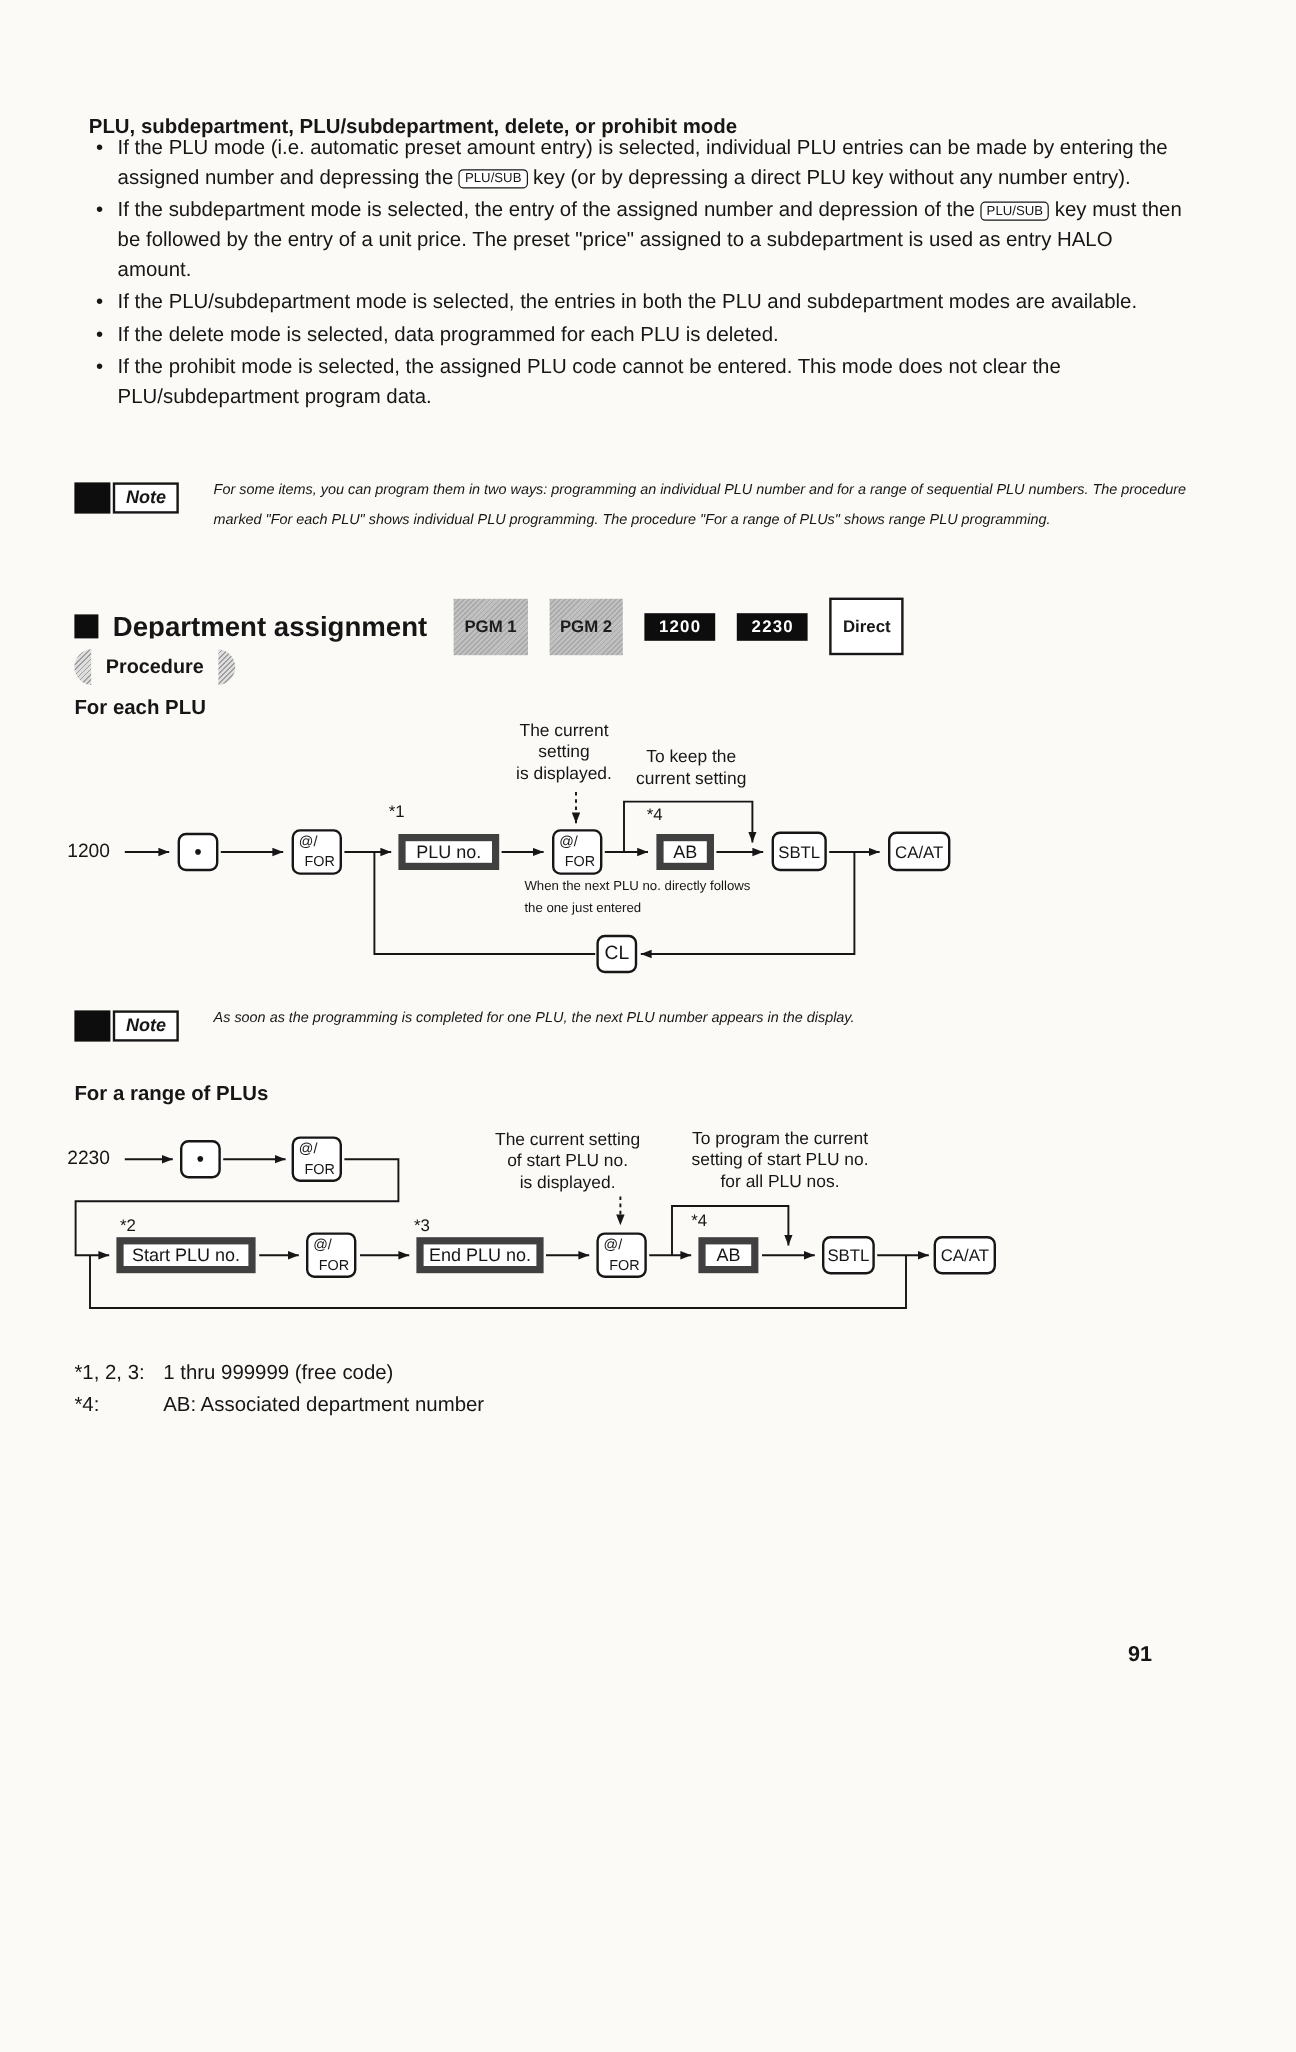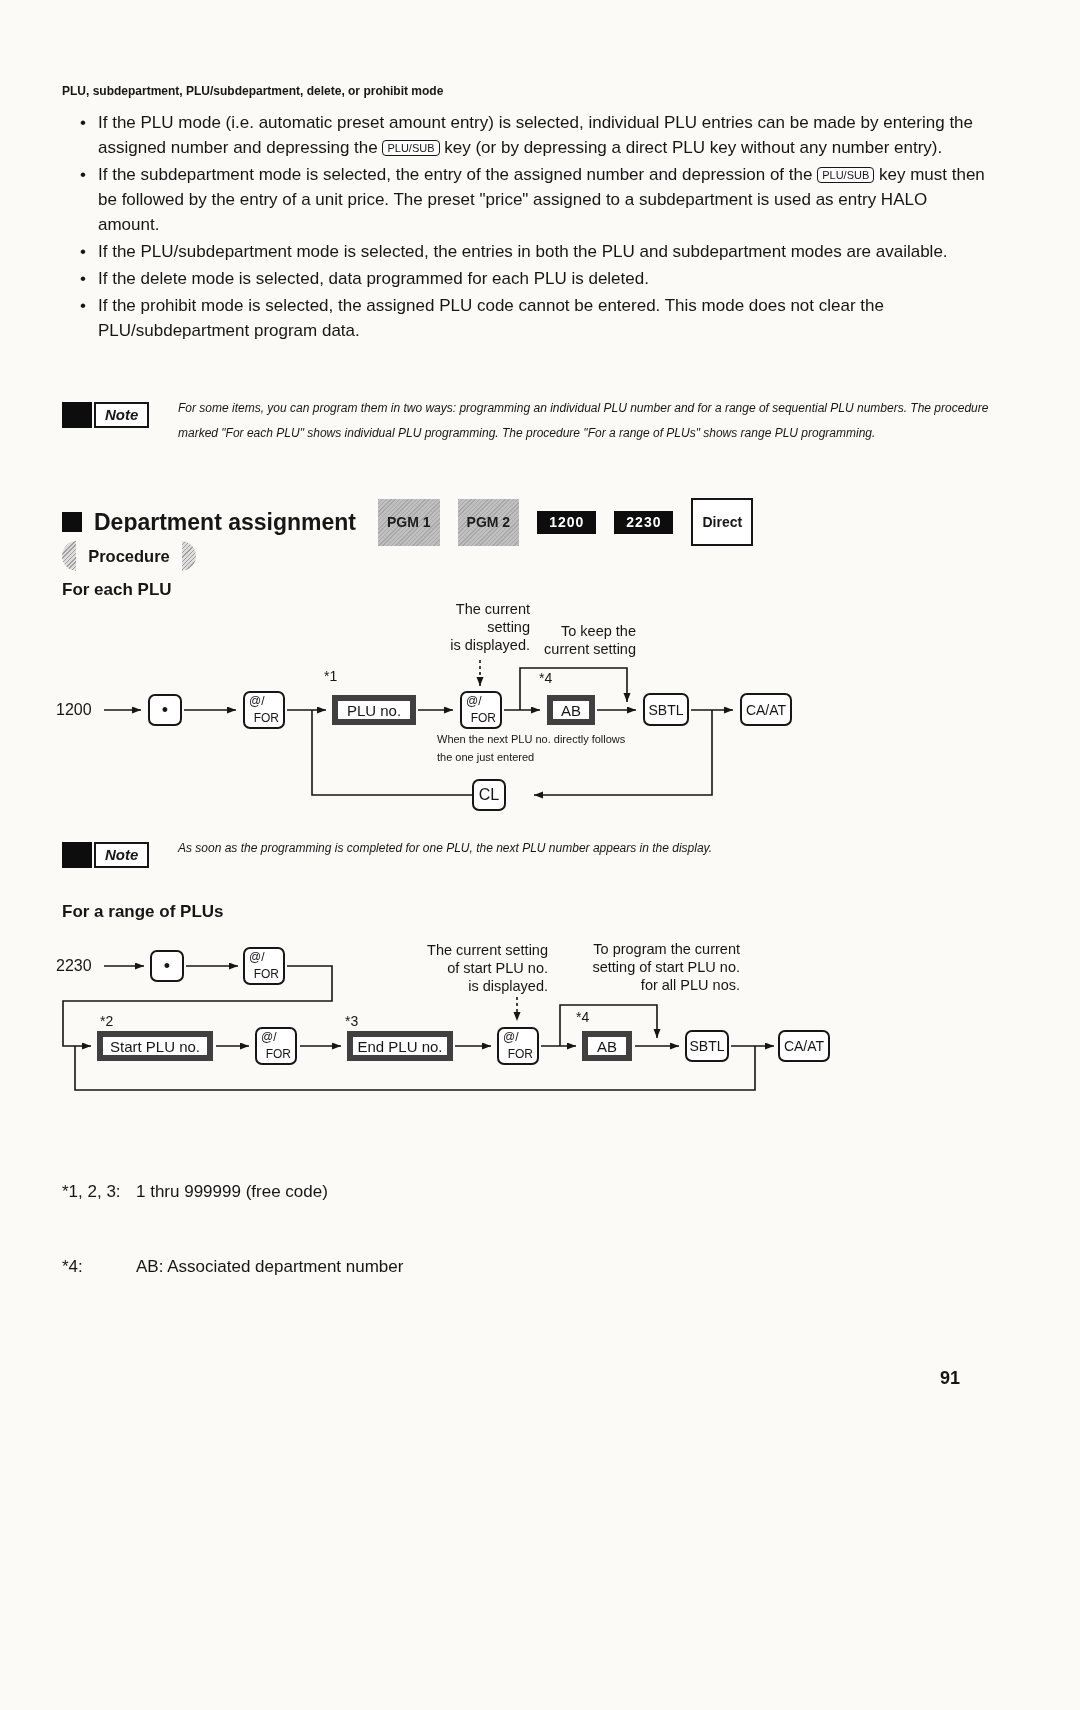--- a/index.html
+++ b/index.html
@@ -1,19 +1,19 @@
 <!DOCTYPE html>
 <html><head>
 <meta charset="utf-8">
 <style>
   html,body{margin:0;padding:0;}
   body{background:#e8e8e4;font-family:"Liberation Sans","DejaVu Sans",sans-serif;color:#161616;}
   .page{position:relative;width:1080px;height:1710px;margin:0 auto;background:#fbfaf7;overflow:hidden;}
 
-  .heading{position:absolute;left:62px;top:84px;font-size:12px;font-weight:bold;margin:0;text-align:right;}
+  .heading{position:absolute;left:62px;top:84px;font-size:17px;font-weight:bold;margin:12px;text-align:right;}
 
   .bullets{position:absolute;left:80px;top:110px;width:908px;}
   .bullet{display:flex;margin-bottom:2px;}
   .bm{width:18px;font-size:17px;line-height:25px;flex:0 0 18px;}
   .bt{margin:0;font-size:17px;line-height:25px;width:890px;}
   .ikey{display:inline-block;border:1.5px solid #161616;border-radius:4px;font-size:11px;line-height:14px;padding:0 4px;vertical-align:1px;background:#fff;}
 
   .note-wrap{position:absolute;left:62px;display:flex;align-items:flex-start;}
   .note-tab{display:flex;align-items:flex-end;flex:0 0 100px;margin-top:6px;}
   .note-black{width:30px;height:26px;background:#0d0d0d;}
@@ -37,25 +37,25 @@
 
   .diagram{position:absolute;left:0;width:1080px;}
   .diagram svg{position:absolute;left:0;top:0;}
   .key{position:absolute;border:2px solid #161616;border-radius:7px;background:#fff;display:flex;align-items:center;justify-content:center;font-size:14px;box-sizing:border-box;}
   .dbox{position:absolute;border:6px solid #404040;background:#fff;display:flex;align-items:center;justify-content:center;font-size:15px;box-sizing:border-box;}
   .atfor{position:absolute;width:42px;height:38px;border:2px solid #161616;border-radius:7px;background:#fff;display:flex;flex-direction:column;justify-content:space-between;font-size:12px;box-sizing:border-box;}
   .atf-t{align-self:flex-start;margin:1px 0 0 4px;}
   .atf-b{align-self:flex-end;margin:0 4px 2px 0;}
   .dlabel{position:absolute;font-size:16px;}
   .star{position:absolute;font-size:14px;}
-  .ann{position:absolute;font-size:14.5px;line-height:18px;white-space:pre-line;text-align:right;}
+  .ann{position:absolute;font-size:14.5px;line-height:18px;white-space:pre-line;text-align:center;}
   .loop-note{position:absolute;font-size:11px;line-height:18px;white-space:pre-line;}
 
   .footnotes{position:absolute;left:62px;top:1130px;font-size:17px;line-height:27px;}
-  .fn-row{display:flex;margin-top:48px;}
+  .fn-row{display:flex;}
   .fn-label{width:74px;}
   .page-num{position:absolute;left:940px;top:1368px;font-size:18px;font-weight:bold;}
 </style>
 </head>
 <body>
 
 <div class="page">
 
   <h1 class="heading">PLU, subdepartment, PLU/subdepartment, delete, or prohibit mode</h1>
 
@@ -143,21 +143,21 @@
     <div class="dbox" style="left:547px;top:95px;width:48px;height:30px;">AB</div>
     <div class="key" style="left:643px;top:93px;width:46px;height:33px;">SBTL</div>
     <div class="key" style="left:740px;top:93px;width:52px;height:33px;">CA/AT</div>
     <div class="ann" style="left:410px;top:0px;width:120px;">The current
 setting
 is displayed.</div>
     <div class="ann" style="left:516px;top:22px;width:120px;">To keep the
 current setting</div>
     <div class="loop-note" style="left:437px;top:130px;">When the next PLU no. directly follows
 the one just entered</div>
-    <div class="key" style="left:472px;top:179px;width:34px;height:32px;font-size:16px;">CL</div>
+    <div class="key" style="left:497px;top:179px;width:34px;height:32px;font-size:16px;">CL</div>
   </div>
 
   <div class="note-wrap" style="top:836px;">
     <div class="note-tab">
       <div class="note-black"></div>
       <div class="note-box">Note</div>
     </div>
     <p class="note-text" style="width:770px;">As soon as the programming is completed for one PLU, the next PLU number appears in the display.</p>
   </div>
 

